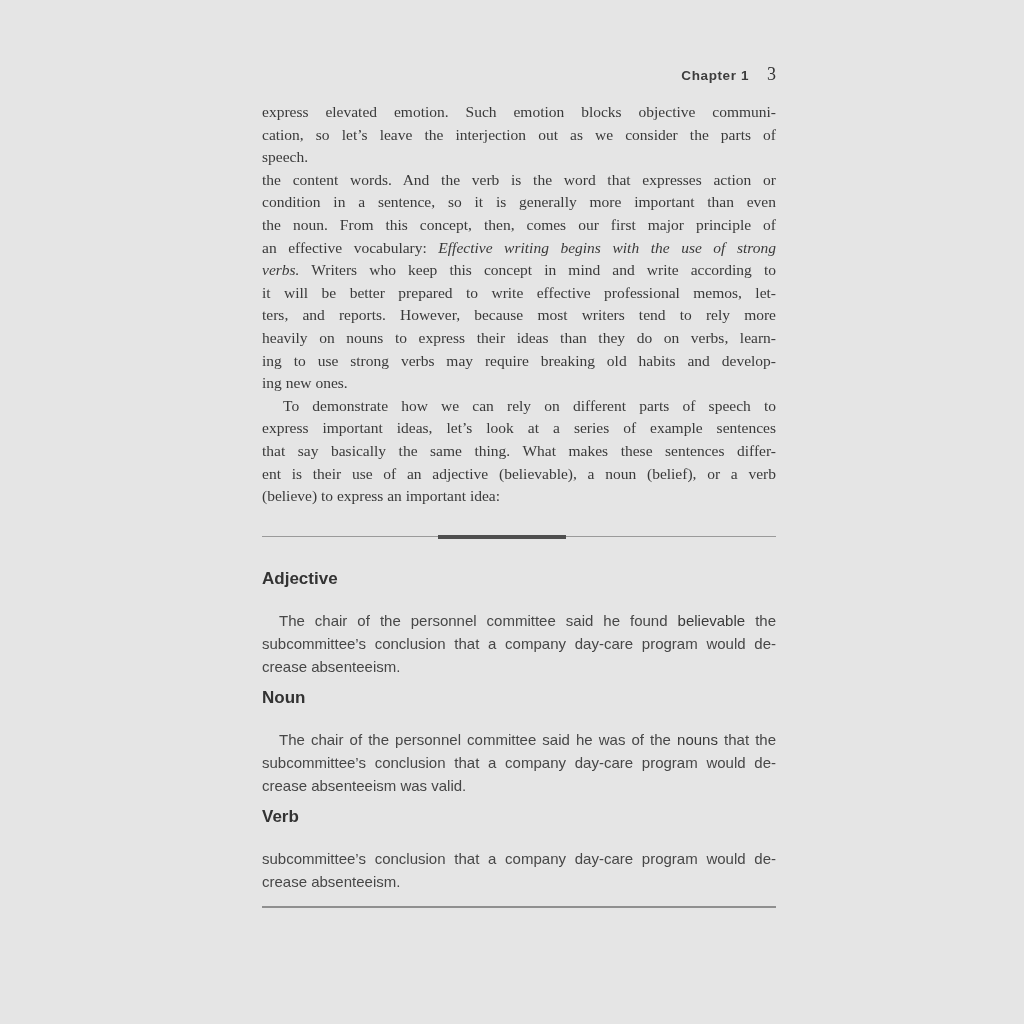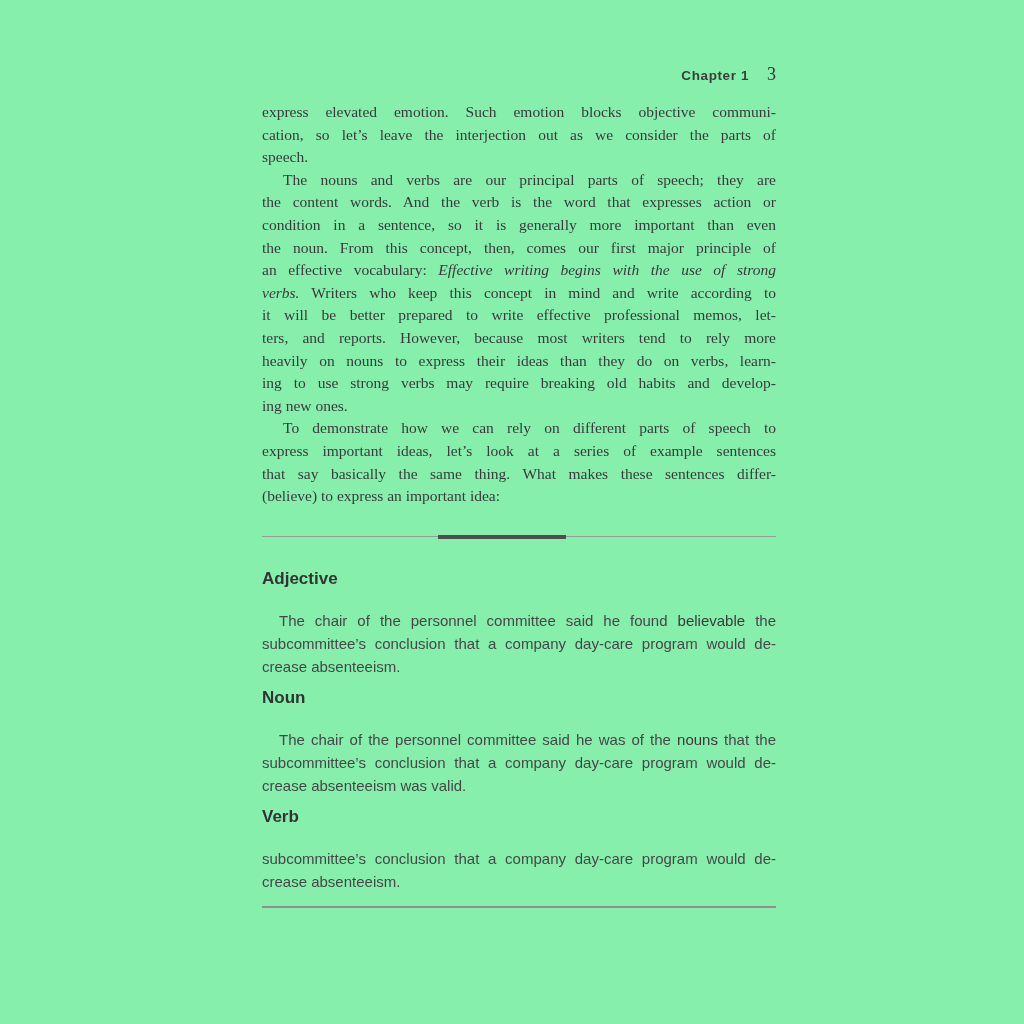--- a/index.html
+++ b/index.html
@@ -1,19 +1,19 @@
 <!DOCTYPE html>
 <html><head>
 <meta charset="utf-8">
 <style>
   html, body { margin: 0; padding: 0; background: #ffffff; }
   .page {
     position: relative;
     width: 1024px; height: 1024px;
-    background: #86efac;
+    background: #e5e5e5;
     overflow: hidden;
     font-family: "Liberation Serif", serif;
   }
   .column {
     position: absolute;
     left: 262px; top: 64px;
     width: 514px;
   }
   
   .page-header {
@@ -103,37 +103,37 @@
       <span class="page-number">3</span>
     </div>
 
     <div>
       <div class="bl"><span>express elevated emotion. Such emotion blocks objective communi-</span></div>
       <div class="bl"><span>cation, so let’s leave the interjection out as we consider the parts of</span></div>
       <div class="bl last"><span>speech.</span></div>
     </div>
 
     <div>
-      <div class="bl indent"><span>The nouns and verbs are our principal parts of speech; they are</span></div>
       <div class="bl"><span>the content words. And the verb is the word that expresses action or</span></div>
       <div class="bl"><span>condition in a sentence, so it is generally more important than even</span></div>
       <div class="bl"><span>the noun. From this concept, then, comes our first major principle of</span></div>
       <div class="bl"><span>an effective vocabulary: </span><em>Effective writing begins with the use of strong</em></div>
       <div class="bl"><em>verbs.</em><span> Writers who keep this concept in mind and write according to</span></div>
       <div class="bl"><span>it will be better prepared to write effective professional memos, let-</span></div>
       <div class="bl"><span>ters, and reports. However, because most writers tend to rely more</span></div>
       <div class="bl"><span>heavily on nouns to express their ideas than they do on verbs, learn-</span></div>
       <div class="bl"><span>ing to use strong verbs may require breaking old habits and develop-</span></div>
       <div class="bl last"><span>ing new ones.</span></div>
     </div>
 
     <div>
       <div class="bl indent"><span>To demonstrate how we can rely on different parts of speech to</span></div>
       <div class="bl"><span>express important ideas, let’s look at a series of example sentences</span></div>
       <div class="bl"><span>that say basically the same thing. What makes these sentences differ-</span></div>
+      <div class="bl"><span>ent is their use of an adjective (believable), a noun (belief), or a verb</span></div>
       <div class="bl last"><span>(believe) to express an important idea:</span></div>
     </div>
 
     <div class="divider">
       <div class="divider-rule"></div>
       <div class="divider-accent"></div>
     </div>
 
     <div class="x-heading">Adjective</div>
     <div class="x-para">

